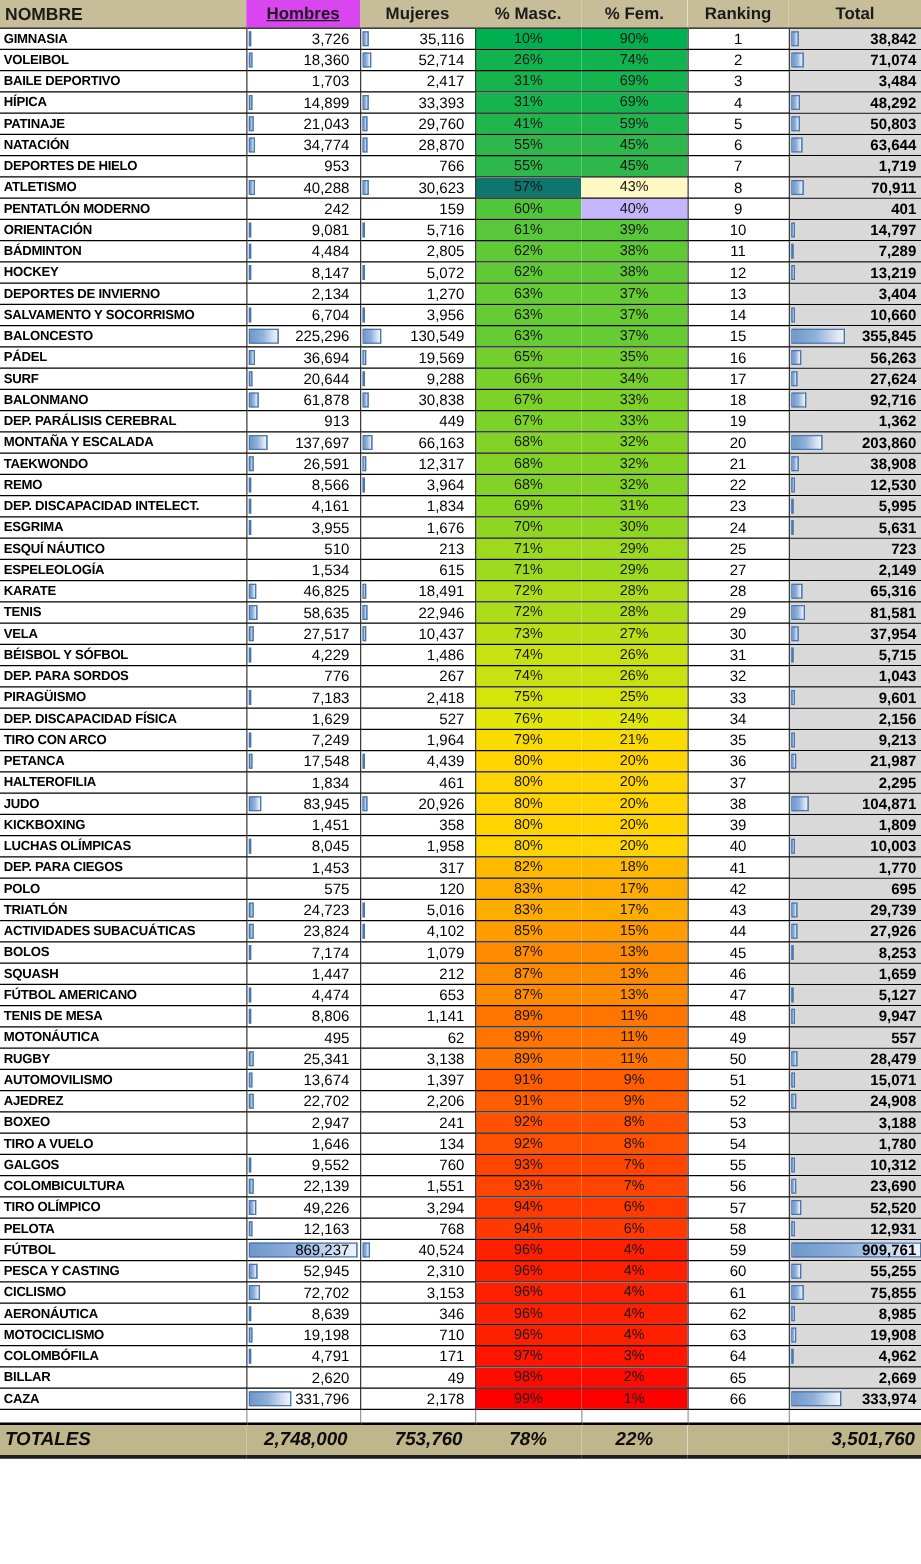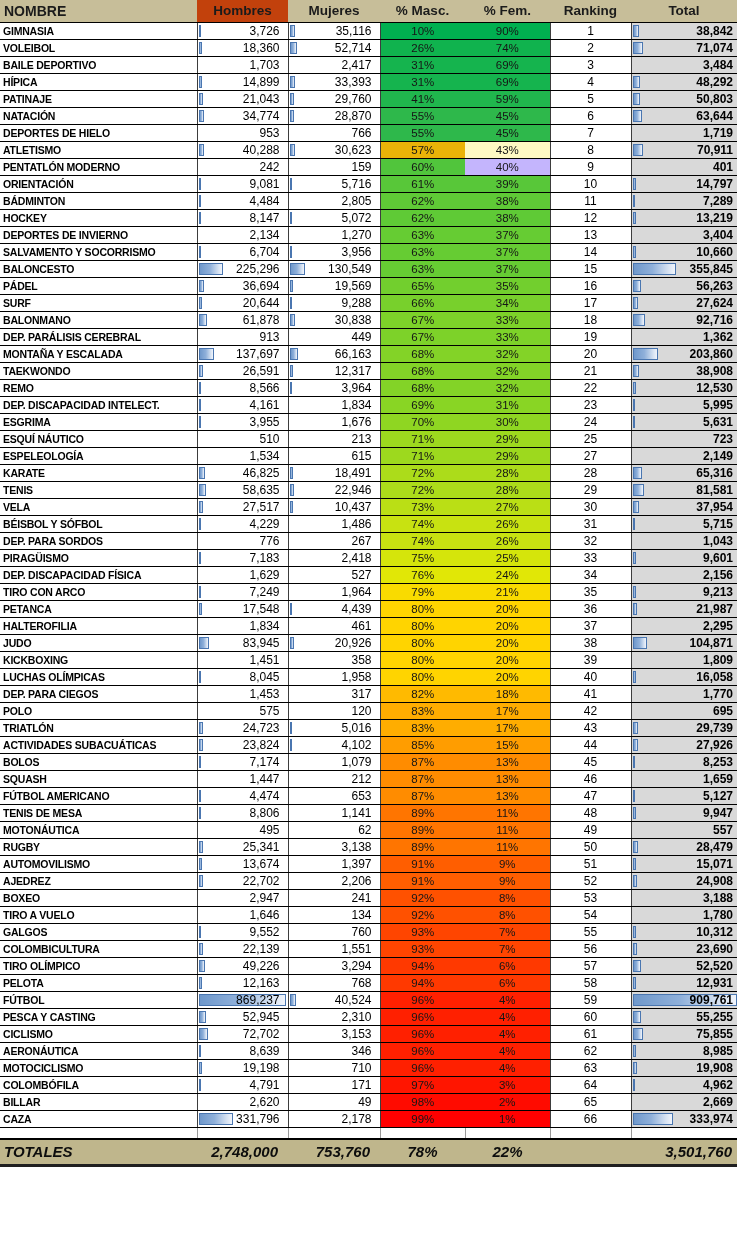--- a/index.html
+++ b/index.html
@@ -58,21 +58,21 @@
       <col style="width:91px">
       <col style="width:92px">
     <col style="width:85px">
       <col style="width:85px">
       <col style="width:81px">
       <col style="width:106px">
   </colgroup>
   <thead>
     <tr>
       <th class="h-name" style="background: rgb(199, 190, 153);">NOMBRE</th>
-      <th style="background: #c2410c;">Hombres</th>
+      <th style="background: #d946ef; text-decoration: underline;">Hombres</th>
       <th style="background: rgb(199, 190, 153);">Mujeres</th>
       <th style="background: rgb(199, 190, 153);">% Masc.</th>
       <th style="background: rgb(199, 190, 153);">% Fem.</th>
       <th style="background: rgb(199, 190, 153);">Ranking</th>
       <th style="background: rgb(199, 190, 153);">Total</th>
     </tr>
   </thead>
   <tbody>
       <tr>
     <td class="c-name vb">GIMNASIA</td>
@@ -134,21 +134,21 @@
     <td class="c-num vb"><span class="val">766</span></td>
     <td class="c-pct" style="background:rgb(46,184,75)">55%</td>
     <td class="c-pct vb" style="background:rgb(46,184,75)">45%</td>
     <td class="c-rank vb">7</td>
     <td class="c-total"><span class="val">1,719</span></td>
   </tr>
       <tr>
     <td class="c-name vb">ATLETISMO</td>
     <td class="c-num vb"><div class="bar" style="width:4.43%"></div><span class="val">40,288</span></td>
     <td class="c-num vb"><div class="bar" style="width:3.37%"></div><span class="val">30,623</span></td>
-    <td class="c-pct" style="background:#eab308">57%</td>
+    <td class="c-pct" style="background:#0f766e">57%</td>
     <td class="c-pct vb" style="background:#fef9c3">43%</td>
     <td class="c-rank vb">8</td>
     <td class="c-total"><div class="bar" style="width:7.79%"></div><span class="val">70,911</span></td>
   </tr>
       <tr>
     <td class="c-name vb">PENTATLÓN MODERNO</td>
     <td class="c-num vb"><span class="val">242</span></td>
     <td class="c-num vb"><span class="val">159</span></td>
     <td class="c-pct" style="background:rgb(81,197,60)">60%</td>
     <td class="c-pct vb" style="background:#c4b5fd">40%</td>
@@ -416,21 +416,21 @@
     <td class="c-rank vb">39</td>
     <td class="c-total"><span class="val">1,809</span></td>
   </tr>
       <tr>
     <td class="c-name vb">LUCHAS OLÍMPICAS</td>
     <td class="c-num vb"><div class="bar" style="width:0.88%"></div><span class="val">8,045</span></td>
     <td class="c-num vb"><span class="val">1,958</span></td>
     <td class="c-pct" style="background:rgb(255,212,0)">80%</td>
     <td class="c-pct vb" style="background:rgb(255,212,0)">20%</td>
     <td class="c-rank vb">40</td>
-    <td class="c-total"><div class="bar" style="width:1.10%"></div><span class="val">16,058</span></td>
+    <td class="c-total"><div class="bar" style="width:1.10%"></div><span class="val">10,003</span></td>
   </tr>
       <tr>
     <td class="c-name vb">DEP. PARA CIEGOS</td>
     <td class="c-num vb"><span class="val">1,453</span></td>
     <td class="c-num vb"><span class="val">317</span></td>
     <td class="c-pct" style="background:rgb(255,186,0)">82%</td>
     <td class="c-pct vb" style="background:rgb(255,186,0)">18%</td>
     <td class="c-rank vb">41</td>
     <td class="c-total"><span class="val">1,770</span></td>
   </tr>

